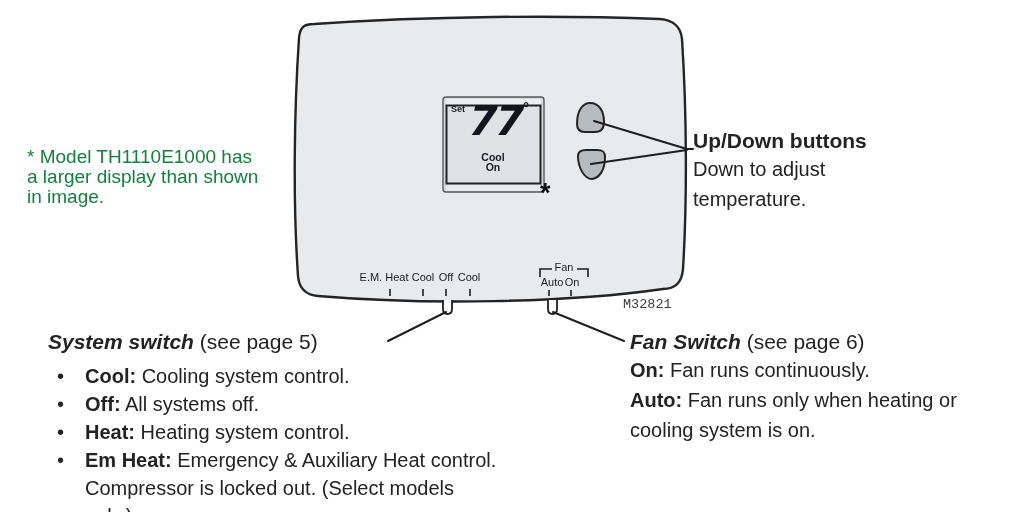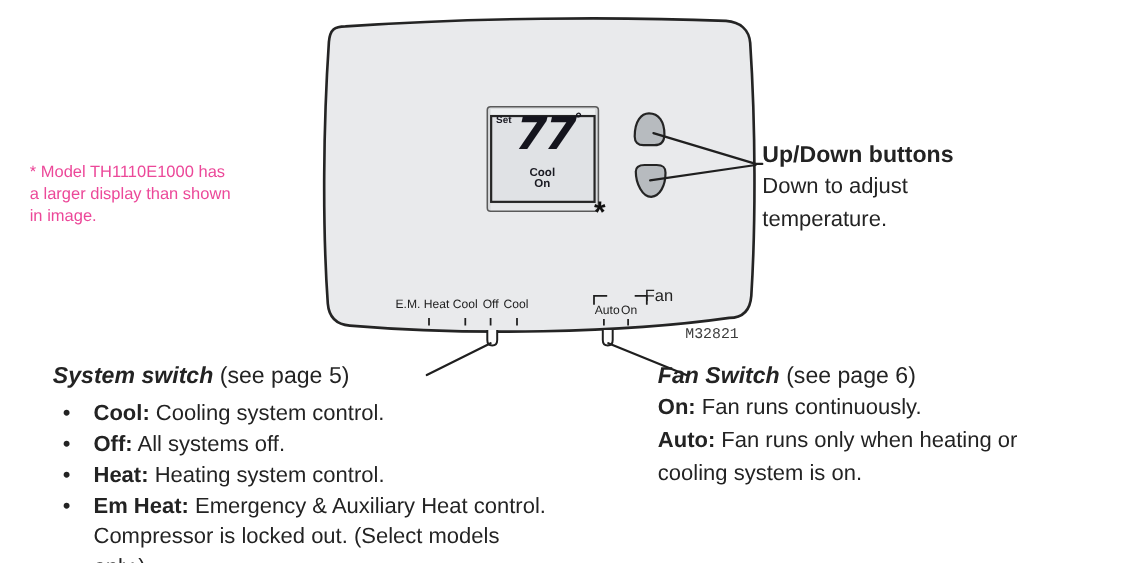--- a/index.html
+++ b/index.html
@@ -10,57 +10,57 @@
     height: 512px;
     background: #ffffff;
     overflow: hidden;
     font-family: "Liberation Sans", sans-serif;
     color: #232323;
   }
   .abs { position: absolute; }
   svg.diagram { position: absolute; left: 0; top: 0; width: 1024px; height: 512px; }
 
   
-  .note { left: 27px; top: 147px; font-size: 15px; line-height: 20px; color: #ec4899; }
+  .note { left: 27px; top: 147px; font-size: 19px; line-height: 20px; color: #15803d; }
 
   
   .set-label { left: 451px; top: 104px; font-size: 9px; font-weight: bold; color: #1a1a22; }
   .temp-wrap { left: 459px; top: 97px; width: 80px; text-align: center; color: #14141d; }
   .temp-value {
     font-family: "DejaVu Sans", sans-serif;
     font-size: 41px; font-weight: bold; font-style: italic;
     letter-spacing: -2px; display: inline-block; transform: skewX(-2deg);
   }
   .temp-degree { font-size: 15px; font-weight: bold; vertical-align: 22px; margin-left: 1px; }
   .mode { left: 468px; top: 153px; width: 50px; text-align: center;
           font-size: 10.5px; line-height: 9.5px; font-weight: bold; color: #1a1a22; }
   .asterisk { left: 540px; top: 178px; font-size: 27px; font-weight: bold; color: #111; }
 
   
   .scale-label { top: 271px; font-size: 11px; color: #222; transform: translateX(-50%); white-space: nowrap; }
-  .fan-word { left: 564px; top: 261px; font-size: 15px; color: #222; transform: translateX(-50%); margin-left: 35px; }
+  .fan-word { left: 564px; top: 261px; font-size: 11px; color: #222; transform: translateX(-50%); }
   .fan-pos  { top: 276px; font-size: 11px; color: #222; transform: translateX(-50%); }
   .part-no { left: 623px; top: 297px; font-size: 13.5px; color: #3c3c3c; font-family: Liberation Mono, monospace; }
 
   
   .updown { left: 693px; top: 128px; }
   .updown .head { font-size: 21px; font-weight: bold; line-height: 26px; }
   .updown .ln { font-size: 20px; line-height: 30px; }
 
   
   .sysblock { left: 48px; top: 329px; width: 478px; }
   .head-line { font-size: 21px; line-height: 26px; }
   .head-line b { font-weight: bold; font-style: italic; }
   .bullets { margin-top: 7px; }
   .bullet { position: relative; padding-left: 37px; font-size: 20px; line-height: 28px; width: 452px; }
   .bullet .dot { position: absolute; left: 9px; top: 0; font-size: 20px; }
   .bullet b, .fanblock b { font-weight: bold; }
 
   
-  .fanblock { left: 598px; top: 329px; width: 338px; }
+  .fanblock { left: 630px; top: 329px; width: 338px; }
   .fanblock .ln { font-size: 20px; line-height: 30px; }
   .fanblock .ln:first-of-type { margin-top: 5px; }
 </style>
 </head>
 <body>
 
 <div class="page">
 
   <svg class="diagram" viewBox="0 0 1024 512">
 

